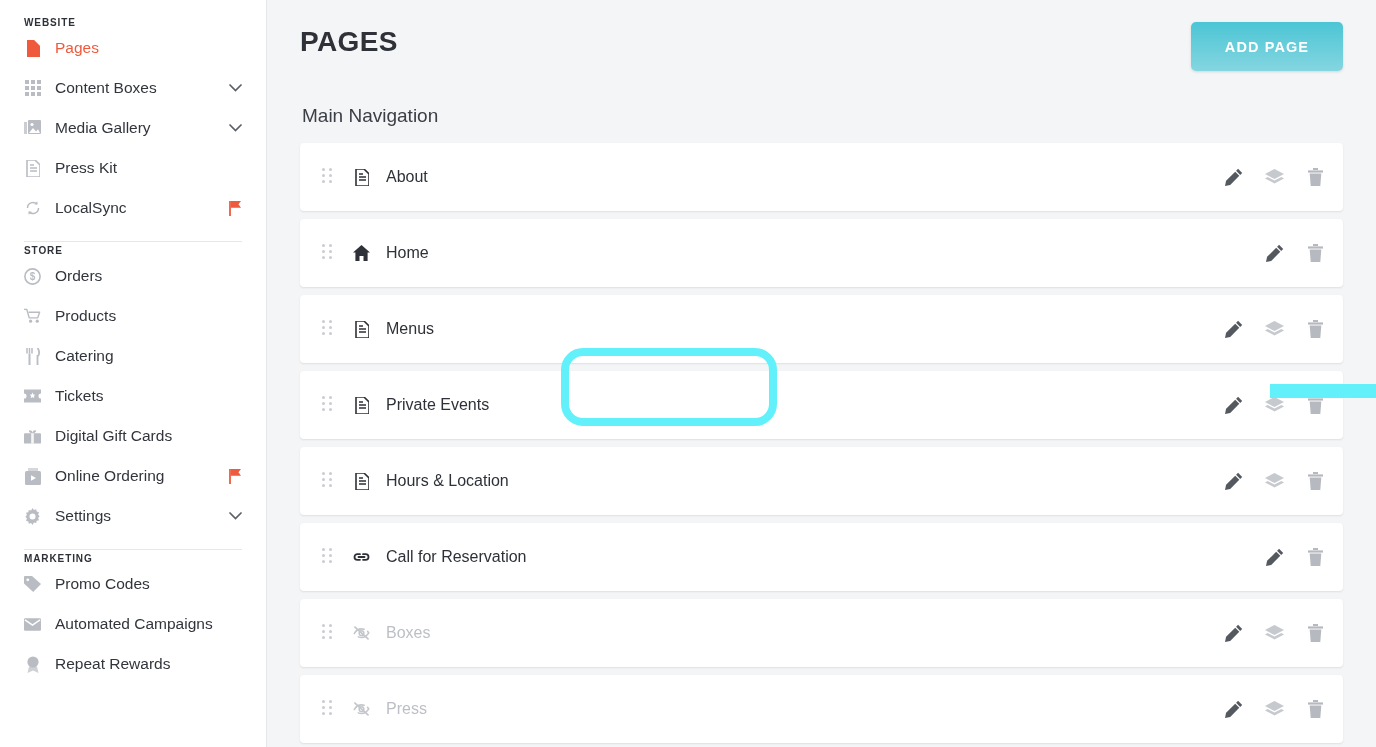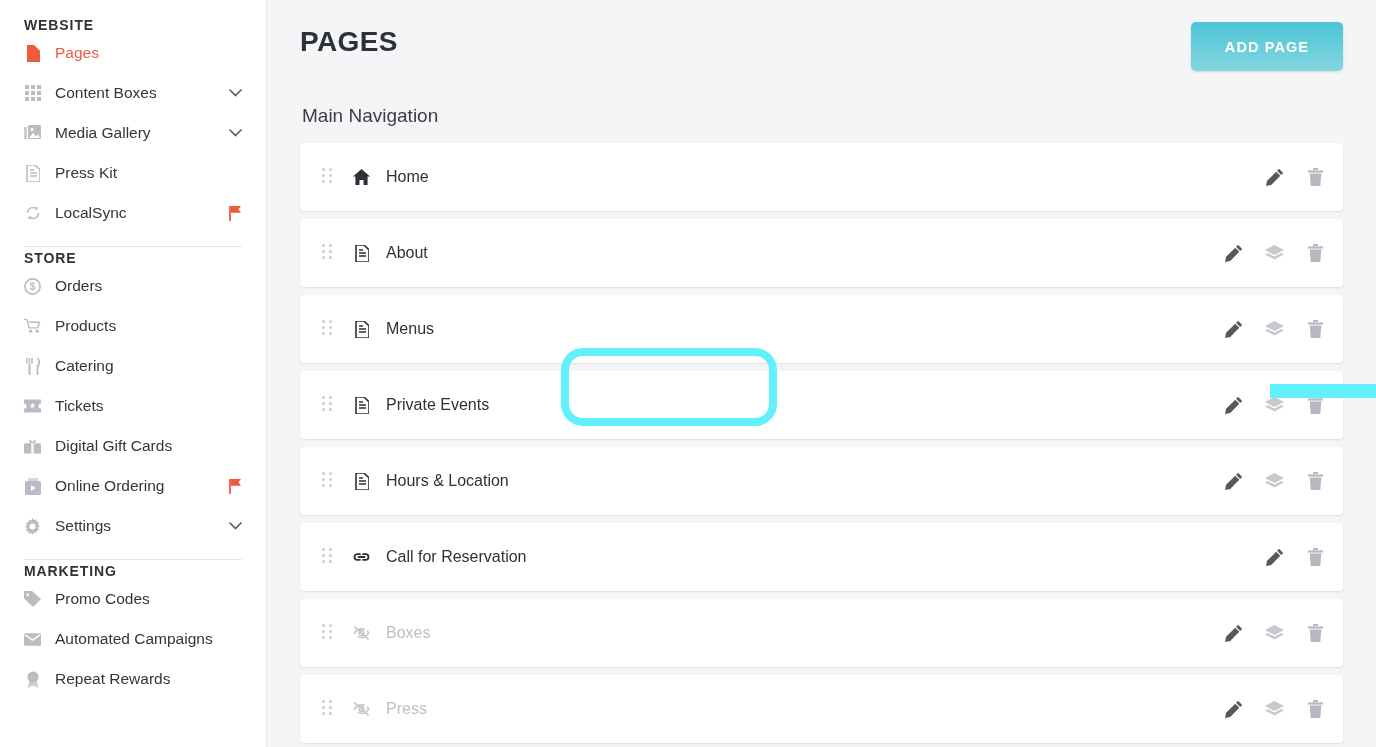--- a/index.html
+++ b/index.html
@@ -14,21 +14,21 @@
   
   .sidebar {
     width: 267px; height: 747px;
     background: #ffffff;
     border-right: 1px solid #e6e7e9;
     padding: 0 24px;
     flex: 0 0 267px;
     overflow: hidden;
   }
   .nav-section-title {
-    font-size: 14px;
+    font-size: 10px;
     font-weight: bold;
     letter-spacing: 0.9px;
     color: #2e3138;
     text-transform: uppercase;
   }
   .sec-website .nav-section-title { padding-top: 17px; }
   .sec-store   .nav-section-title { padding-top: 3px; }
   .sec-marketing .nav-section-title { padding-top: 3px; }
 
   .nav-item {
@@ -402,20 +402,58 @@
         <div class="page-row">
           <span class="drag-handle">
             <i></i>
             <i></i>
             <i></i>
             <i></i>
             <i></i>
             <i></i>
           </span>
           <span class="row-type-icon">
+            <svg width="14" height="17" viewBox="0 0 14 17">
+              <path d="M1 0h8l5 5v12H1z" fill="none" stroke="currentColor" stroke-width="1.6"></path>
+              <path d="M4 8h7M4 11h7M4 5h4" stroke="currentColor" stroke-width="1.4"></path>
+            </svg>
+          </span>
+          <span class="row-label">About</span>
+          <div class="row-actions">
+            <span class="act edit">
+              <svg width="18" height="18" viewBox="0 0 18 18">
+                <path d="M13.1 0.8l4.1 4.1-2 2-4.1-4.1z" fill="currentColor"></path>
+                <path d="M10.2 3.7l4.1 4.1-9.1 9.1-5.2 1.1 1.1-5.2z" fill="currentColor"></path>
+              </svg>
+            </span>
+            <span class="act layers">
+              <svg width="19" height="17" viewBox="0 0 19 17">
+                <path d="M9.5 0L19 5l-9.5 5L0 5z" fill="currentColor"></path>
+                <path d="M0 9.4l9.5 5 9.5-5-2.6-1.4-6.9 3.6L2.6 8z" fill="currentColor"></path>
+              </svg>
+            </span>
+            <span class="act trash">
+              <svg width="15" height="18" viewBox="0 0 15 18">
+                <path d="M5 0h5v2H5z" fill="currentColor"></path>
+                <rect x="0" y="2.4" width="15" height="2.2" fill="currentColor"></rect>
+                <path d="M1.7 5.6h11.6L12.3 18H2.7z" fill="currentColor"></path>
+              </svg>
+            </span>
+          </div>
+        </div>
+        <div class="page-row">
+          <span class="drag-handle">
+            <i></i>
+            <i></i>
+            <i></i>
+            <i></i>
+            <i></i>
+            <i></i>
+          </span>
+          <span class="row-type-icon">
             <svg width="17" height="16" viewBox="0 0 17 16">
               <path d="M8.5 0L17 7.4h-2.4V16h-4.1v-5H6.5v5H2.4V7.4H0z" fill="currentColor"></path>
             </svg>
           </span>
           <span class="row-label">Home</span>
           <div class="row-actions">
             <span class="act edit">
               <svg width="18" height="18" viewBox="0 0 18 18">
                 <path d="M13.1 0.8l4.1 4.1-2 2-4.1-4.1z" fill="currentColor"></path>
                 <path d="M10.2 3.7l4.1 4.1-9.1 9.1-5.2 1.1 1.1-5.2z" fill="currentColor"></path>
@@ -438,58 +476,20 @@
             <i></i>
             <i></i>
             <i></i>
           </span>
           <span class="row-type-icon">
             <svg width="14" height="17" viewBox="0 0 14 17">
               <path d="M1 0h8l5 5v12H1z" fill="none" stroke="currentColor" stroke-width="1.6"></path>
               <path d="M4 8h7M4 11h7M4 5h4" stroke="currentColor" stroke-width="1.4"></path>
             </svg>
           </span>
-          <span class="row-label">About</span>
-          <div class="row-actions">
-            <span class="act edit">
-              <svg width="18" height="18" viewBox="0 0 18 18">
-                <path d="M13.1 0.8l4.1 4.1-2 2-4.1-4.1z" fill="currentColor"></path>
-                <path d="M10.2 3.7l4.1 4.1-9.1 9.1-5.2 1.1 1.1-5.2z" fill="currentColor"></path>
-              </svg>
-            </span>
-            <span class="act layers">
-              <svg width="19" height="17" viewBox="0 0 19 17">
-                <path d="M9.5 0L19 5l-9.5 5L0 5z" fill="currentColor"></path>
-                <path d="M0 9.4l9.5 5 9.5-5-2.6-1.4-6.9 3.6L2.6 8z" fill="currentColor"></path>
-              </svg>
-            </span>
-            <span class="act trash">
-              <svg width="15" height="18" viewBox="0 0 15 18">
-                <path d="M5 0h5v2H5z" fill="currentColor"></path>
-                <rect x="0" y="2.4" width="15" height="2.2" fill="currentColor"></rect>
-                <path d="M1.7 5.6h11.6L12.3 18H2.7z" fill="currentColor"></path>
-              </svg>
-            </span>
-          </div>
-        </div>
-        <div class="page-row">
-          <span class="drag-handle">
-            <i></i>
-            <i></i>
-            <i></i>
-            <i></i>
-            <i></i>
-            <i></i>
-          </span>
-          <span class="row-type-icon">
-            <svg width="14" height="17" viewBox="0 0 14 17">
-              <path d="M1 0h8l5 5v12H1z" fill="none" stroke="currentColor" stroke-width="1.6"></path>
-              <path d="M4 8h7M4 11h7M4 5h4" stroke="currentColor" stroke-width="1.4"></path>
-            </svg>
-          </span>
           <span class="row-label">Menus</span>
           <div class="row-actions">
             <span class="act edit">
               <svg width="18" height="18" viewBox="0 0 18 18">
                 <path d="M13.1 0.8l4.1 4.1-2 2-4.1-4.1z" fill="currentColor"></path>
                 <path d="M10.2 3.7l4.1 4.1-9.1 9.1-5.2 1.1 1.1-5.2z" fill="currentColor"></path>
               </svg>
             </span>
             <span class="act layers">
               <svg width="19" height="17" viewBox="0 0 19 17">

